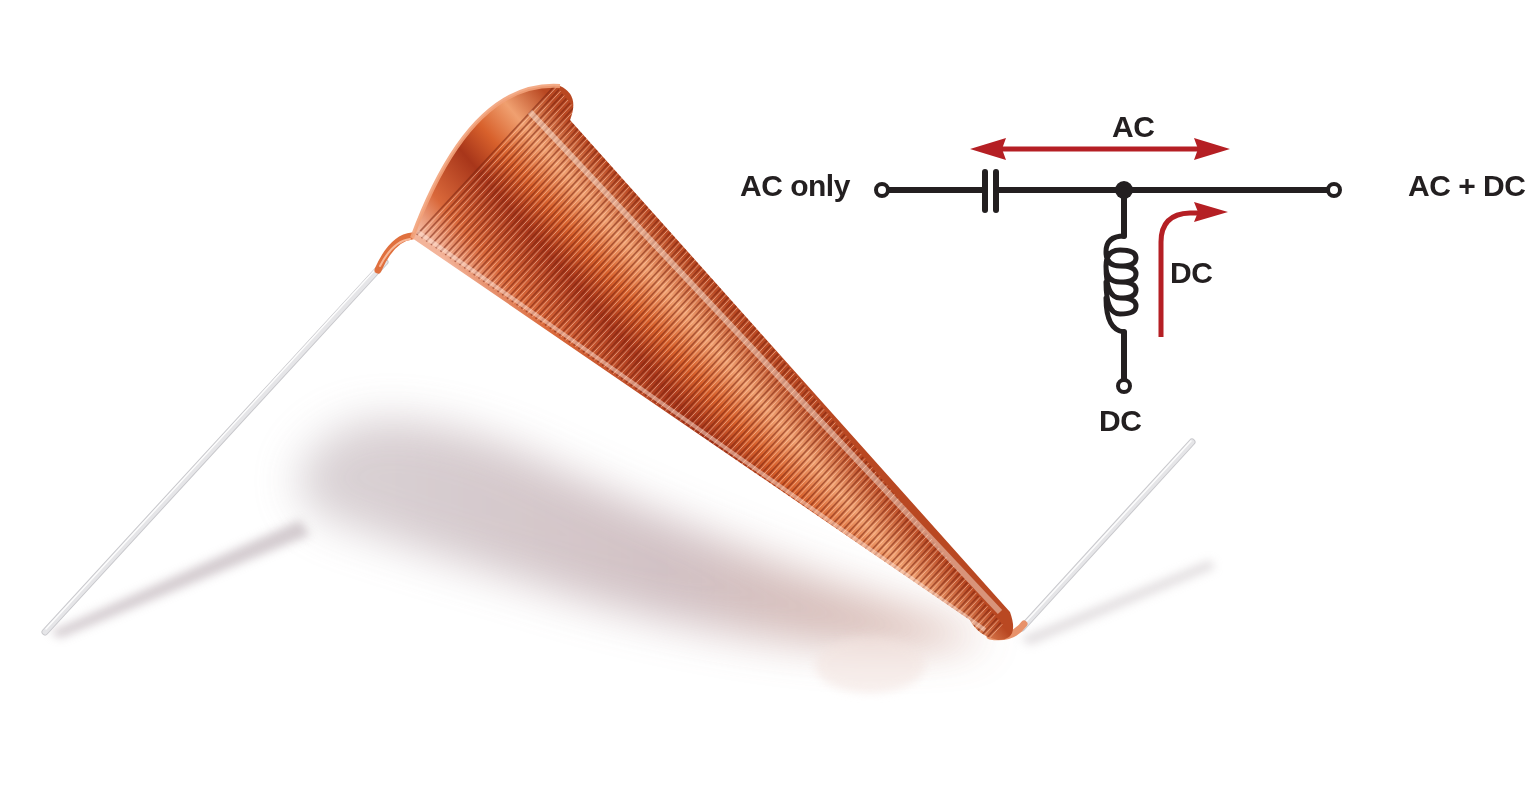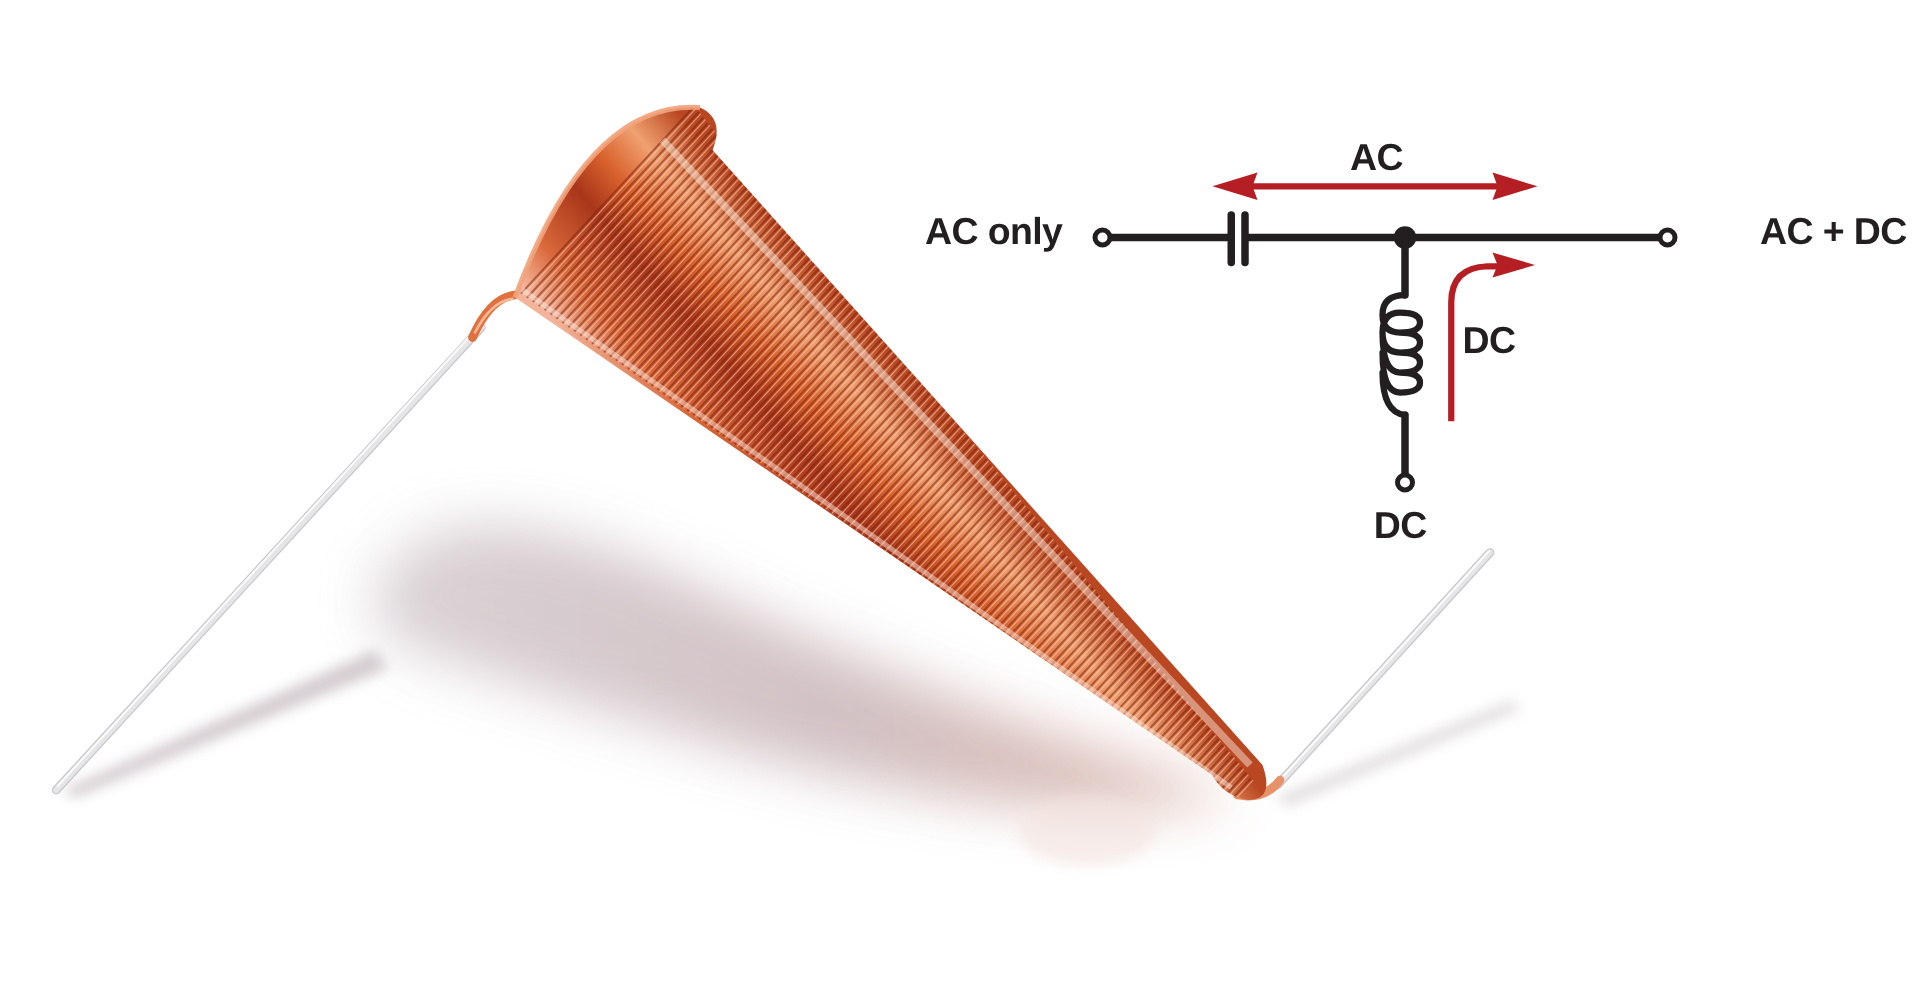--- a/index.html
+++ b/index.html
@@ -385,18 +385,18 @@
       <path d="M 1230 149 L 1194 138 L 1198 149 L 1194 160 Z" fill="#b51f24"></path>
     </g>
 
     <g>
       <path d="M 1161 337 L 1161 242 Q 1161 214 1190 213 L 1200 213" fill="none" stroke="#b51f24" stroke-width="5"></path>
       <path d="M 1228 212 L 1194 202 L 1198 212 L 1194 222 Z" fill="#b51f24"></path>
     </g>
   </svg>
 
   
-  <div class="lbl" style="left:1080px; top:112px;">AC</div>
+  <div class="lbl" style="left:1112px; top:112px;">AC</div>
   <div class="lbl" style="left:740px; top:171px;text-align:center;">AC only</div>
   <div class="lbl" style="left:1408px; top:171px;">AC + DC</div>
   <div class="lbl" style="left:1170px; top:258px;">DC</div>
   <div class="lbl" style="left:1099px; top:406px;">DC</div>
 </div>
 
 </body></html>

